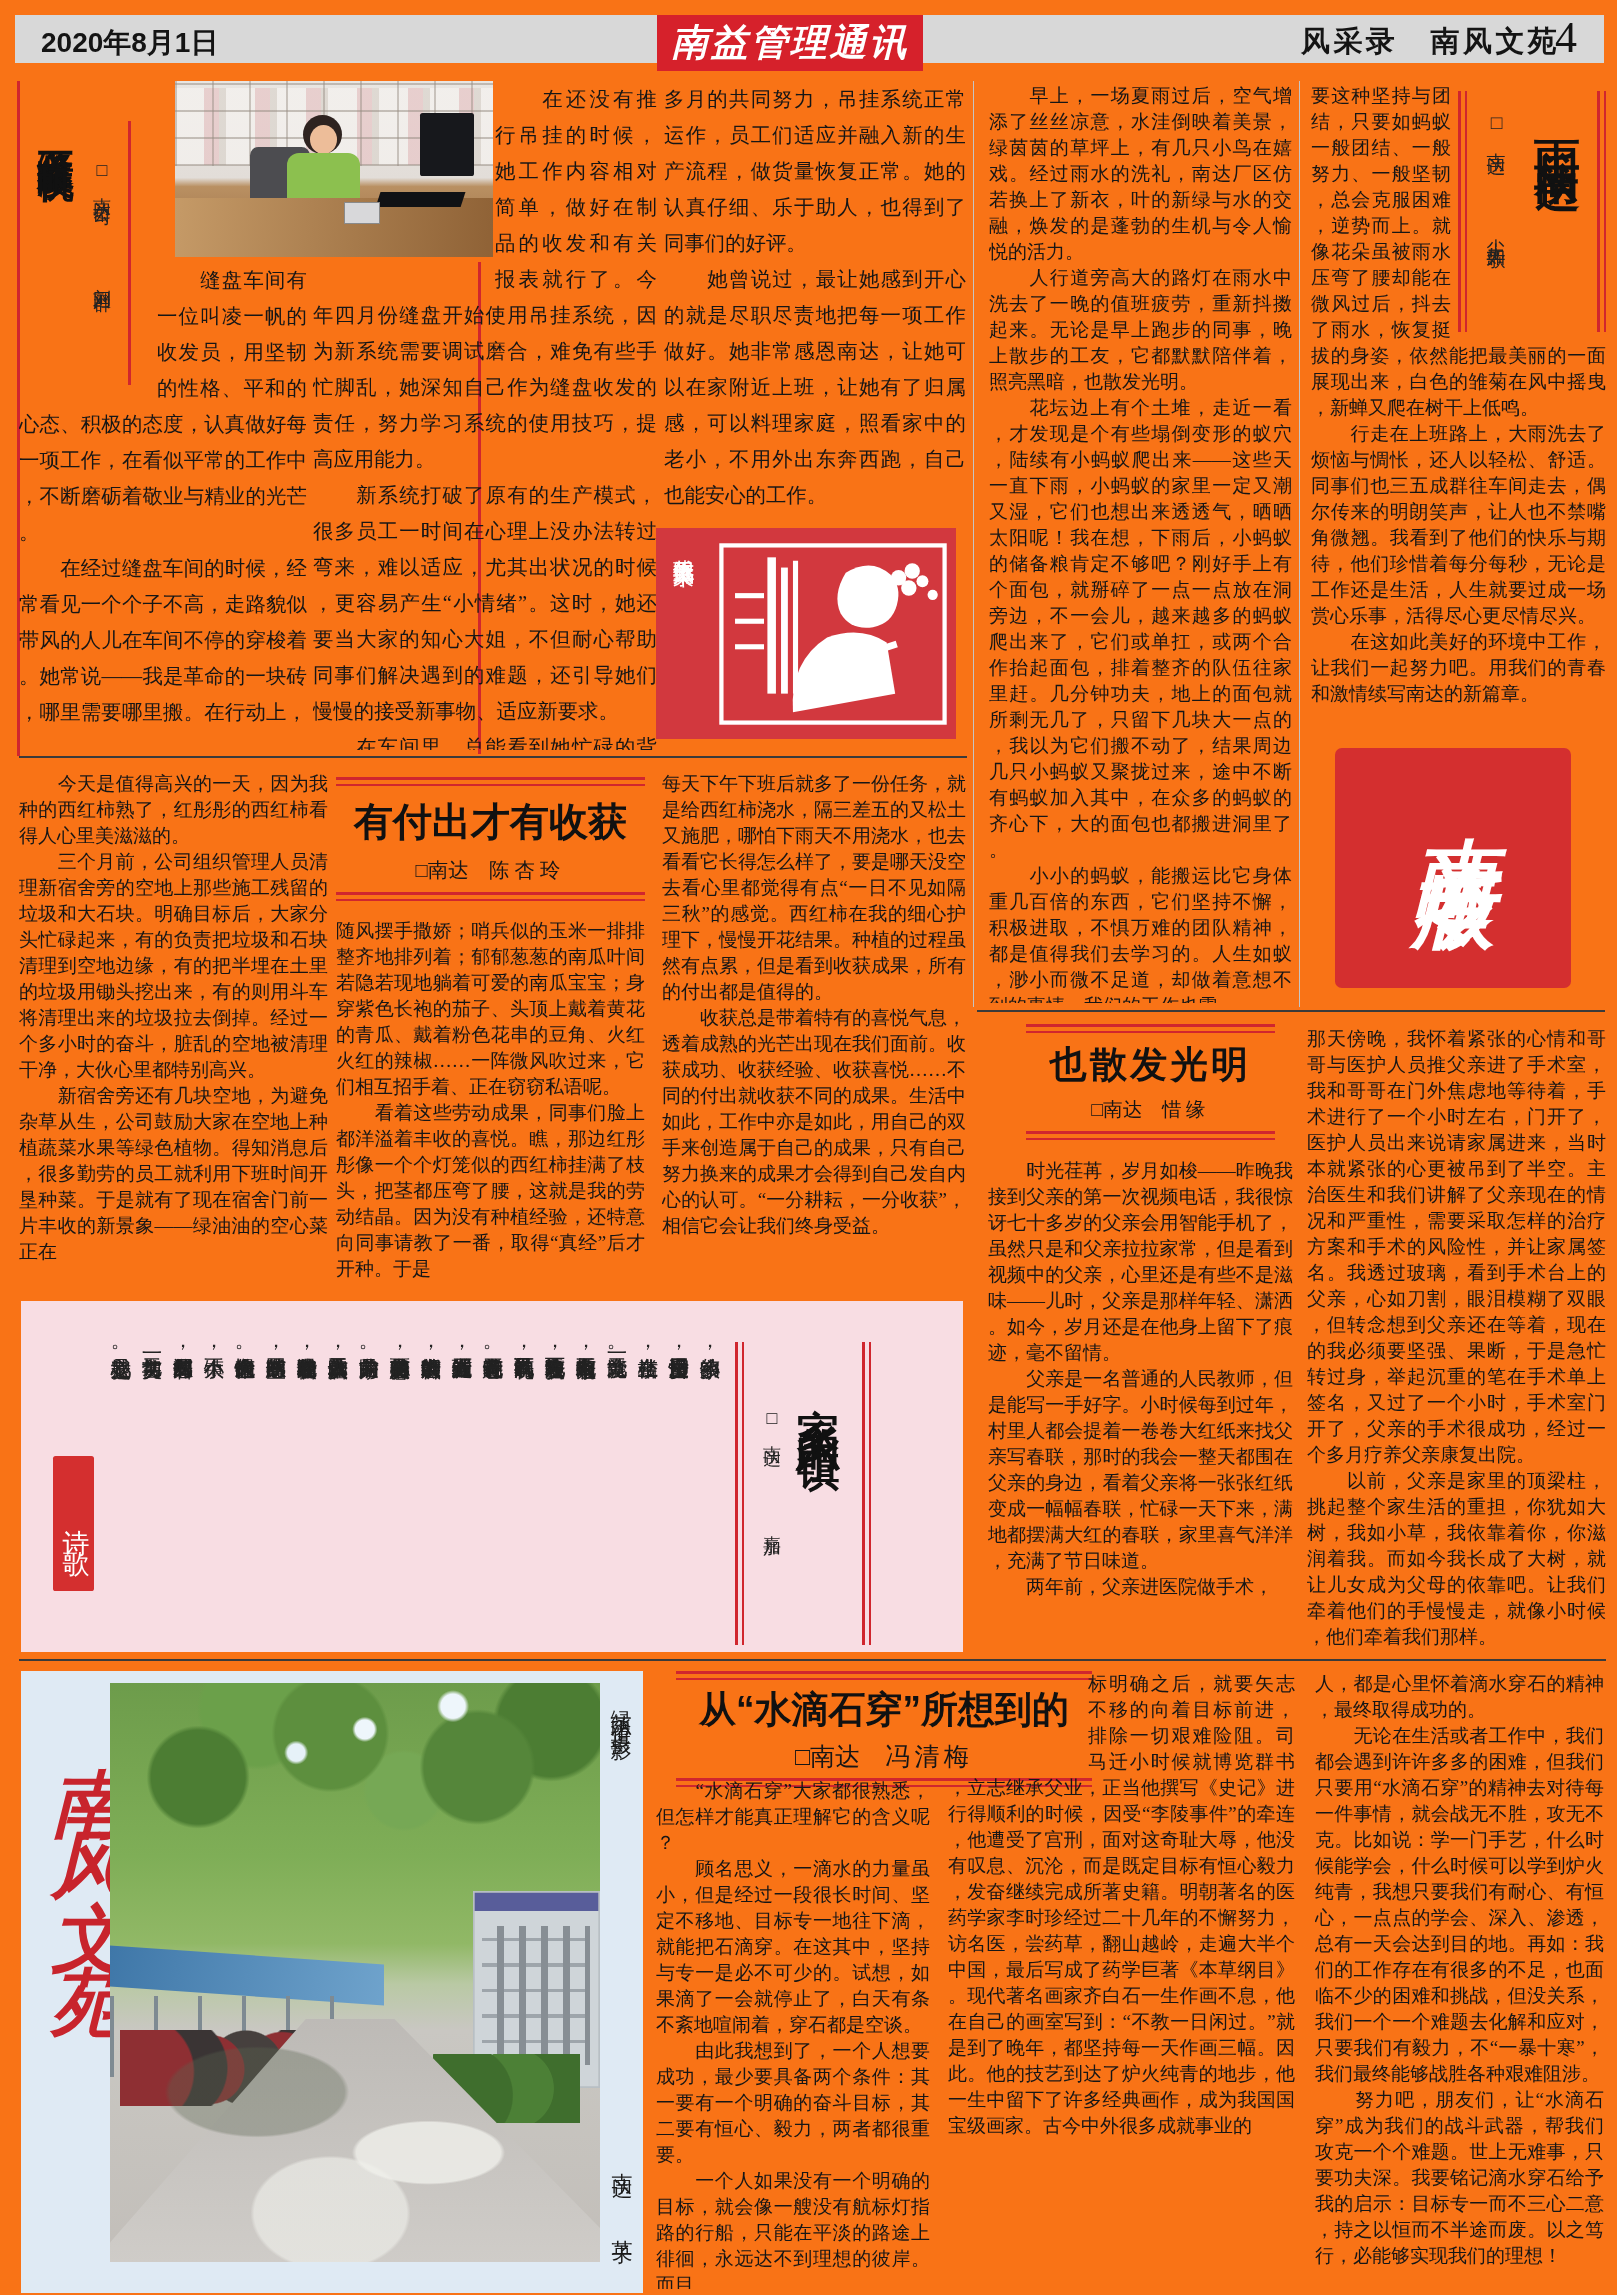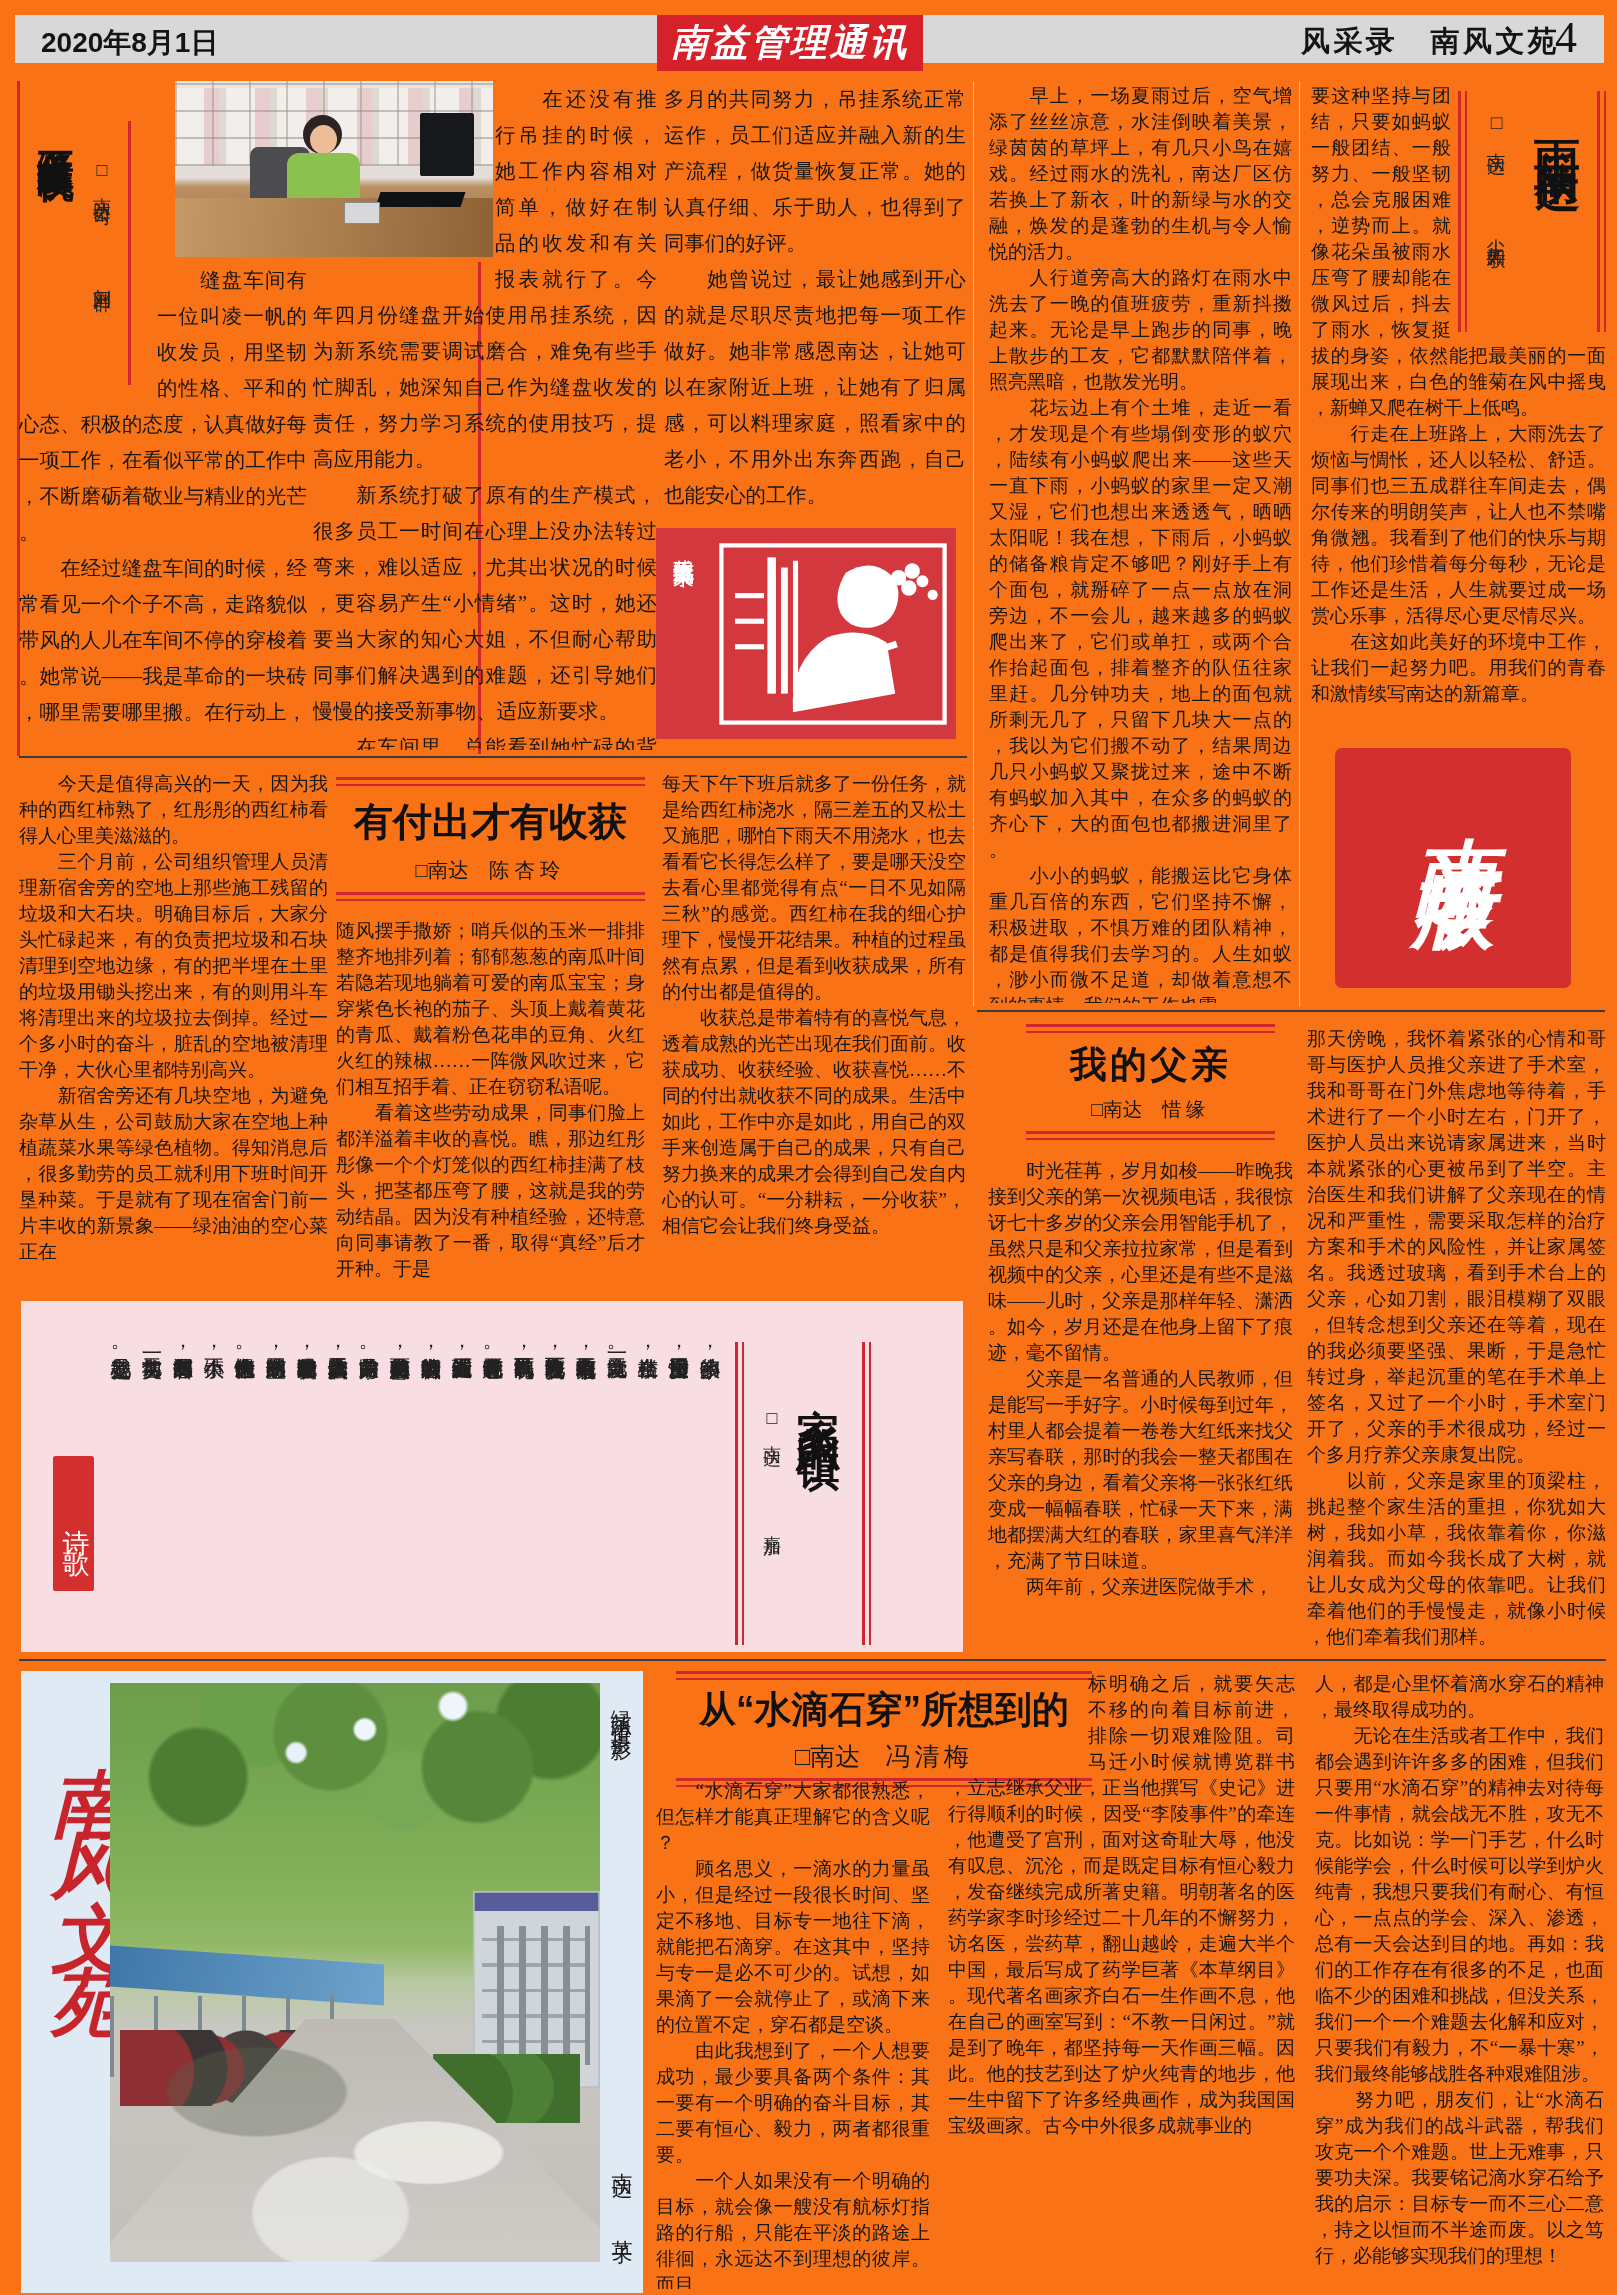--- a/index.html
+++ b/index.html
@@ -143,21 +143,21 @@
       <p>随风摆手撒娇；哨兵似的玉米一排排整齐地排列着；郁郁葱葱的南瓜叶间若隐若现地躺着可爱的南瓜宝宝；身穿紫色长袍的茄子、头顶上戴着黄花的青瓜、戴着粉色花串的豆角、火红火红的辣椒……一阵微风吹过来，它们相互招手着、正在窃窃私语呢。</p>
       <p>　　看着这些劳动成果，同事们脸上都洋溢着丰收的喜悦。瞧，那边红彤彤像一个个灯笼似的西红柿挂满了枝头，把茎都压弯了腰，这就是我的劳动结晶。因为没有种植经验，还特意向同事请教了一番，取得“真经”后才开种。于是</p>
     </div>
   <div class="abs txt stdtxt" style="left:662px;top:771px;width:304px;height:513px;">
       <p>每天下午下班后就多了一份任务，就是给西红柿浇水，隔三差五的又松土又施肥，哪怕下雨天不用浇水，也去看看它长得怎么样了，要是哪天没空去看心里都觉得有点“一日不见如隔三秋”的感觉。西红柿在我的细心护理下，慢慢开花结果。种植的过程虽然有点累，但是看到收获成果，所有的付出都是值得的。</p>
       <p>　　收获总是带着特有的喜悦气息，透着成熟的光芒出现在我们面前。收获成功、收获经验、收获喜悦……不同的付出就收获不同的成果。生活中如此，工作中亦是如此，用自己的双手来创造属于自己的成果，只有自己努力换来的成果才会得到自己发自内心的认可。“一分耕耘，一分收获”，相信它会让我们终身受益。</p>
     </div>
 
   <div class="abs" style="left:1026px;top:1024px;width:249px;height:121px;">
     <div class="drule"></div>
-    <div class="headline" style="font-size:37px;text-align:center;margin-top:6.8px;letter-spacing:3.4px;">我的父亲</div>
+    <div class="headline" style="font-size:37px;text-align:center;margin-top:6.8px;letter-spacing:3.4px;">也散发光明</div>
     <div style="text-align:center;margin-top:6px;font-size:19.6px;">
       <span>□南达</span>　<span style="letter-spacing:4.3px;">惜缘</span>
     </div>
     <div class="drule" style="margin-top:7.7px;"></div>
   </div>
   <div class="abs txt stdtxt" style="left:988px;top:1158px;width:305px;height:496px;">
       <p>　　时光荏苒，岁月如梭——昨晚我接到父亲的第一次视频电话，我很惊讶七十多岁的父亲会用智能手机了，虽然只是和父亲拉拉家常，但是看到视频中的父亲，心里还是有些不是滋味——儿时，父亲是那样年轻、潇洒。如今，岁月还是在他身上留下了痕迹，毫不留情。</p>
       <p>　　父亲是一名普通的人民教师，但是能写一手好字。小时候每到过年，村里人都会提着一卷卷大红纸来找父亲写春联，那时的我会一整天都围在父亲的身边，看着父亲将一张张红纸变成一幅幅春联，忙碌一天下来，满地都摆满大红的春联，家里喜气洋洋，充满了节日味道。</p>
       <p>　　两年前，父亲进医院做手术，</p>
     </div>
@@ -219,21 +219,21 @@
   <div class="abs" style="left:676px;top:1671px;width:416px;height:100px;">
     <div class="drule"></div>
     <div class="headline" style="font-size:37px;text-align:center;margin-top:5.1px;">从“水滴石穿”所想到的</div>
     <div style="text-align:center;margin-top:4.3px;font-size:25px;">
       <span>□南达</span>　<span style="letter-spacing:4.3px;">冯清梅</span>
     </div>
     <div class="drule" style="margin-top:5.1px;"></div>
   </div>
   <div class="abs txt stdtxt" style="left:656px;top:1778px;width:274px;height:511px;">
       <p>　　“水滴石穿”大家都很熟悉，但怎样才能真正理解它的含义呢？</p>
-      <p>　　顾名思义，一滴水的力量虽小，但是经过一段很长时间、坚定不移地、目标专一地往下滴，就能把石滴穿。在这其中，坚持与专一是必不可少的。试想，如果滴了一会就停止了，或滴下来的位置不定，穿石都是空谈。</p>
+      <p>　　顾名思义，一滴水的力量虽小，但是经过一段很长时间、坚定不移地、目标专一地往下滴，就能把石滴穿。在这其中，坚持与专一是必不可少的。试想，如果滴了一会就停止了，白天有条不紊地喧闹着，穿石都是空谈。</p>
       <p>　　由此我想到了，一个人想要成功，最少要具备两个条件：其一要有一个明确的奋斗目标，其二要有恒心、毅力，两者都很重要。</p>
       <p>　　一个人如果没有一个明确的目标，就会像一艘没有航标灯指路的行船，只能在平淡的路途上徘徊，永远达不到理想的彼岸。而目</p>
     </div>
   <div class="abs txt stdtxt" style="left:948px;top:1671px;width:347px;height:619px;">
     <div class="spacer-l" style="width:140px;height:104px;"></div>
   <p>标明确之后，就要矢志不移的向着目标前进，排除一切艰难险阻。司马迁小时候就博览群书，立志继承父业，正当他撰写《史记》进行得顺利的时候，因受“李陵事件”的牵连，他遭受了宫刑，面对这奇耻大辱，他没有叹息、沉沦，而是既定目标有恒心毅力，发奋继续完成所著史籍。明朝著名的医药学家李时珍经过二十几年的不懈努力，访名医，尝药草，翻山越岭，走遍大半个中国，最后写成了药学巨著《本草纲目》。现代著名画家齐白石一生作画不息，他在自己的画室写到：“不教一日闲过。”就是到了晚年，都坚持每一天作画三幅。因此。他的技艺到达了炉火纯青的地步，他一生中留下了许多经典画作，成为我国国宝级画家。古今中外很多成就事业的</p>
     </div>
   <div class="abs txt stdtxt" style="left:1315px;top:1671px;width:289px;height:619px;">
       <p>人，都是心里怀着滴水穿石的精神，最终取得成功的。</p>
       <p>　　无论在生活或者工作中，我们都会遇到许许多多的困难，但我们只要用“水滴石穿”的精神去对待每一件事情，就会战无不胜，攻无不克。比如说：学一门手艺，什么时候能学会，什么时候可以学到炉火纯青，我想只要我们有耐心、有恒心，一点点的学会、深入、渗透，总有一天会达到目的地。再如：我们的工作存在有很多的不足，也面临不少的困难和挑战，但没关系，我们一个一个难题去化解和应对，只要我们有毅力，不“一暴十寒”，我们最终能够战胜各种艰难阻涉。</p>

